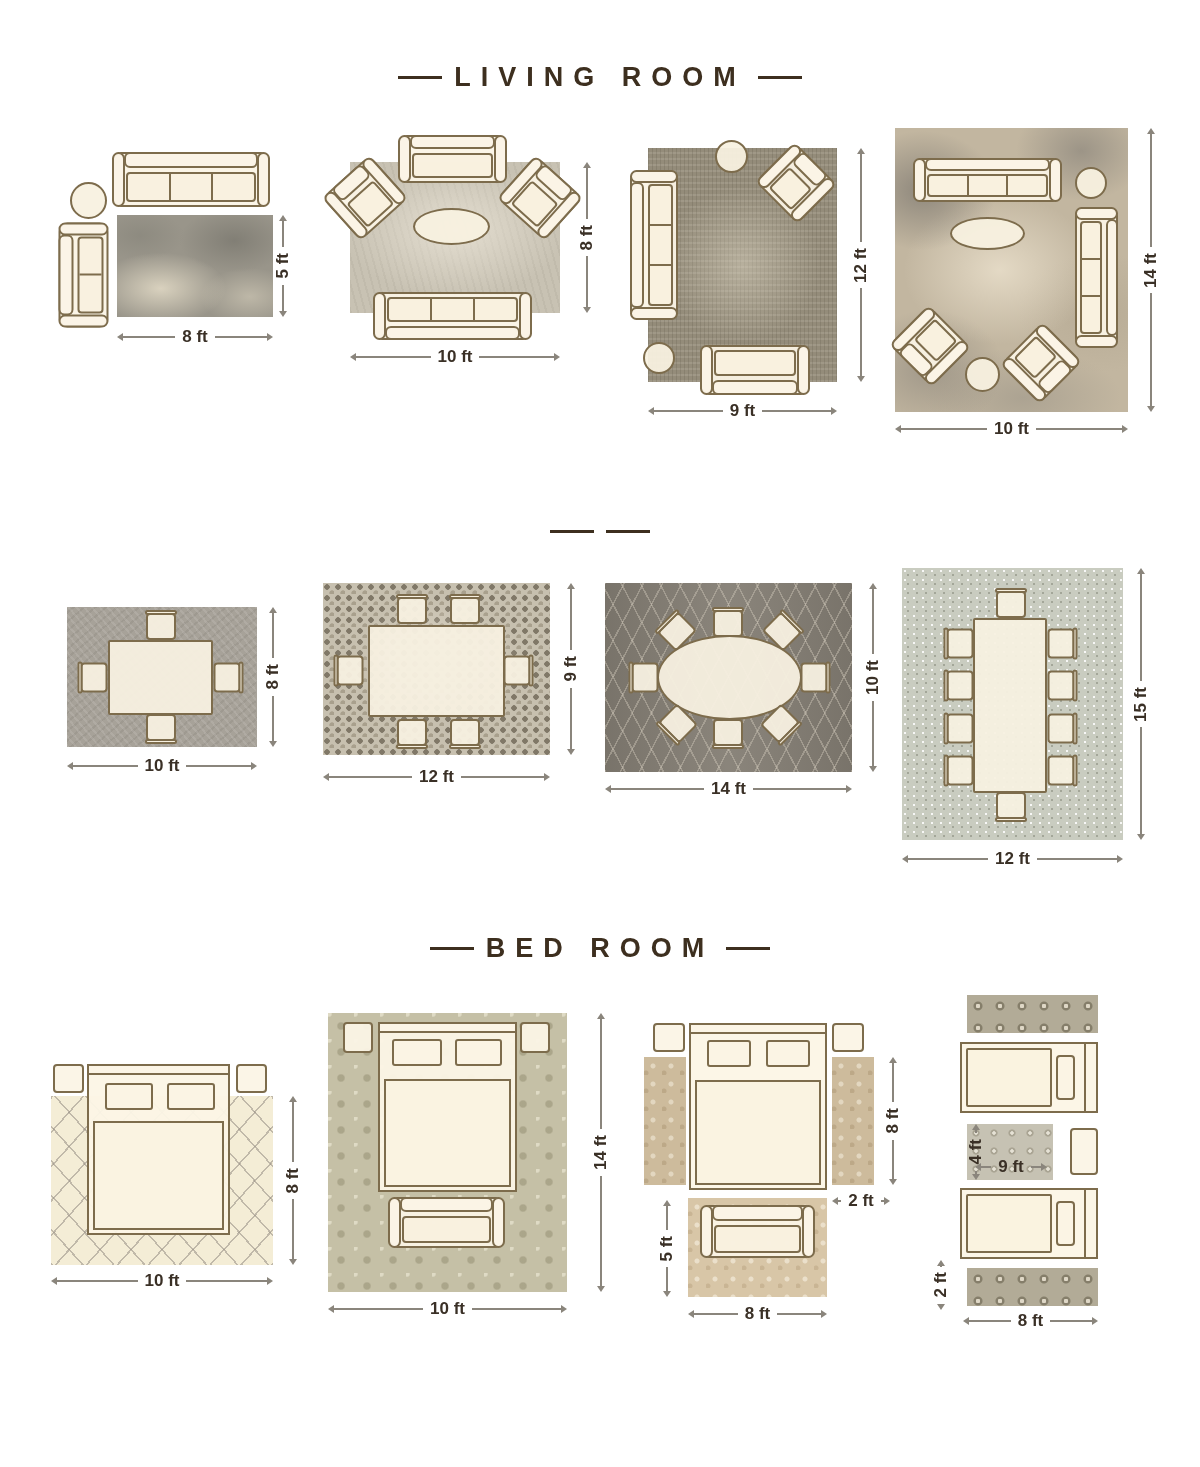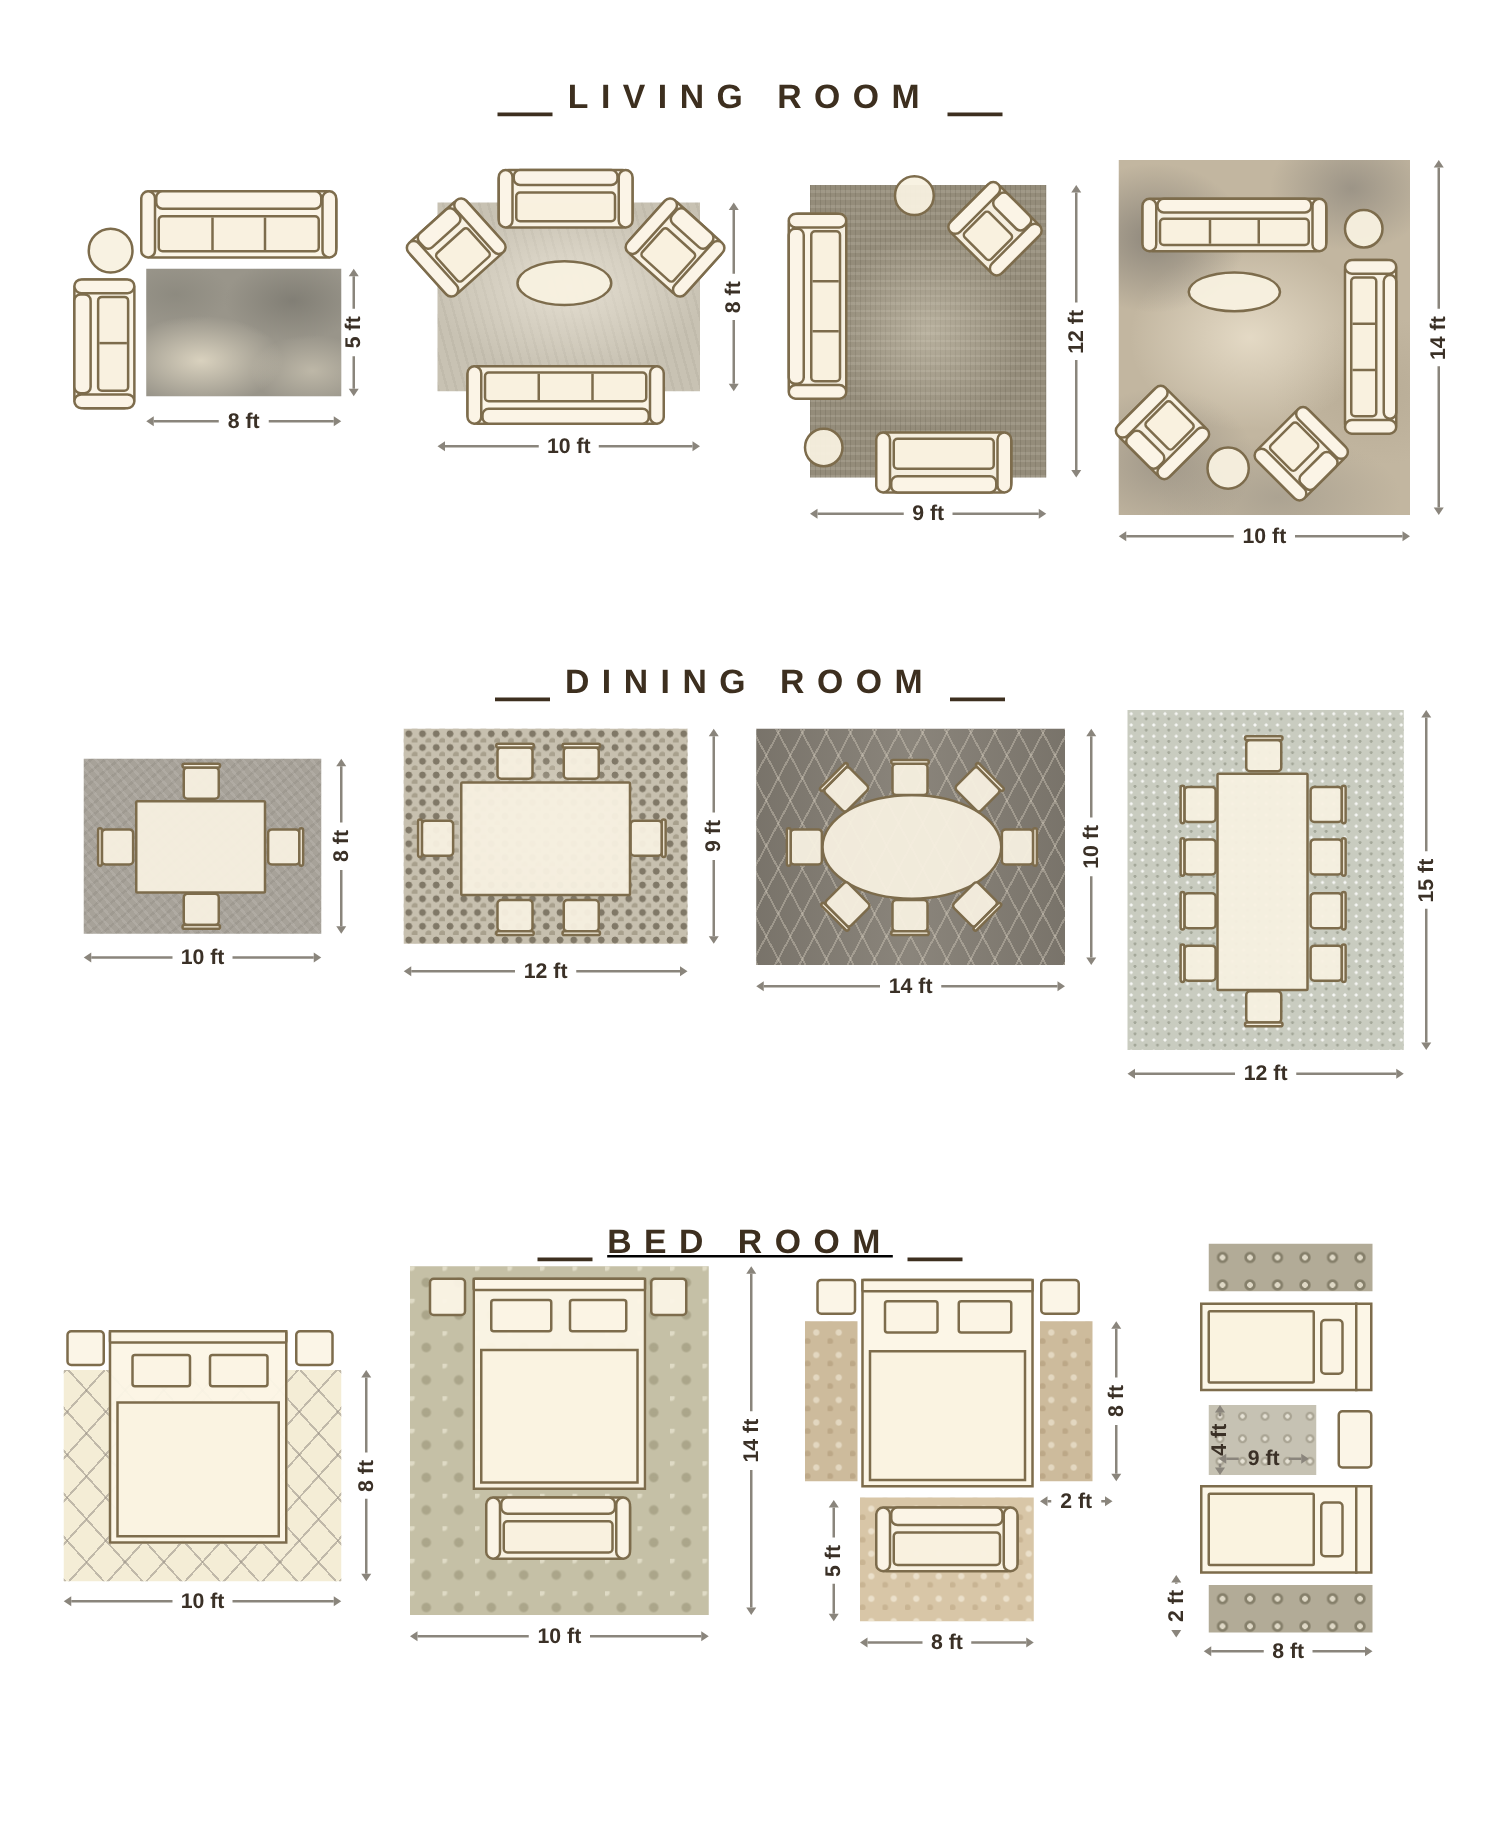--- a/index.html
+++ b/index.html
@@ -1,21 +1,21 @@
 <!DOCTYPE html>
 <html><head>
 <meta charset="utf-8">
 <style>
   html,body { margin:0; padding:0; background:#ffffff; }
   .canvas { position:relative; width:1200px; height:1467px; margin:0 auto; background:#ffffff;
             font-family:"Liberation Sans", sans-serif; overflow:hidden; }
 
   
   .sec-title { position:absolute; left:0; width:100%; display:flex; justify-content:center;
-               align-items:flex-end; gap:12px; z-index:4; }
+               align-items:center; gap:12px; z-index:4; }
   .tline { width:44px; height:3px; background:#3d2f1f; }
   .ttext { font-size:27px; font-weight:bold; letter-spacing:10px; color:#3d2f1f; white-space:nowrap; }
 
   
   .dim-h, .dim-v { position:absolute; display:flex; align-items:center; z-index:3;
                    color:#3a3026; font-weight:bold; font-size:17px; }
   .dim-h { flex-direction:row; height:22px; }
   .dim-v { flex-direction:column; width:22px; }
   .dim-h .ln { flex:1; height:1.5px; background:#8a857c; }
   .dim-v .ln { flex:1; width:1.5px; background:#8a857c; }
@@ -242,21 +242,20 @@
     <span class="ln"></span>
   </div>
   <div class="dim-h" style="left:895px;top:418px;width:233px;">
     <span class="ln"></span>
     <span class="lbl">10 ft</span>
     <span class="ln"></span>
   </div>
 
   <div class="sec-title" style="top:530px;">
     <i class="tline"></i>
-    <span class="ttext">DINING ROOM</span>
     <i class="tline"></i>
   </div>
 
   <div class="rug rugE" style="left:67px;top:607px;width:190px;height:140px;"></div>
   <div class="table" style="left:108px;top:640px;width:105px;height:75px;"></div>
   <div class="dchair" style="left:146px;top:613px;"></div>
   <div class="dchair" style="left:146px;top:714px;transform:rotate(180deg);"></div>
   <div class="dchair" style="left:79px;top:664px;transform:rotate(-90deg);"></div>
   <div class="dchair" style="left:212px;top:664px;transform:rotate(90deg);"></div>
   <div class="dim-v" style="left:262px;top:607px;height:140px;">
@@ -326,21 +325,21 @@
     <span class="ln"></span>
     <span class="lbl">15 ft</span>
     <span class="ln"></span>
   </div>
   <div class="dim-h" style="left:902px;top:848px;width:221px;">
     <span class="ln"></span>
     <span class="lbl">12 ft</span>
     <span class="ln"></span>
   </div>
 
-  <div class="sec-title" style="top:978px;text-decoration:underline;">
+  <div class="sec-title" style="top:933px;">
     <i class="tline"></i>
     <span class="ttext">BED ROOM</span>
     <i class="tline"></i>
   </div>
 
   <div class="rug rugI" style="left:51px;top:1096px;width:222px;height:169px;"></div>
   <div class="furn" style="left:53px;top:1064px;width:31px;height:29px;"></div>
   <div class="furn" style="left:236px;top:1064px;width:31px;height:29px;"></div>
   <div class="bed" style="left:87px;top:1064px;width:143px;height:171px;">
     <i class="hb"></i>

